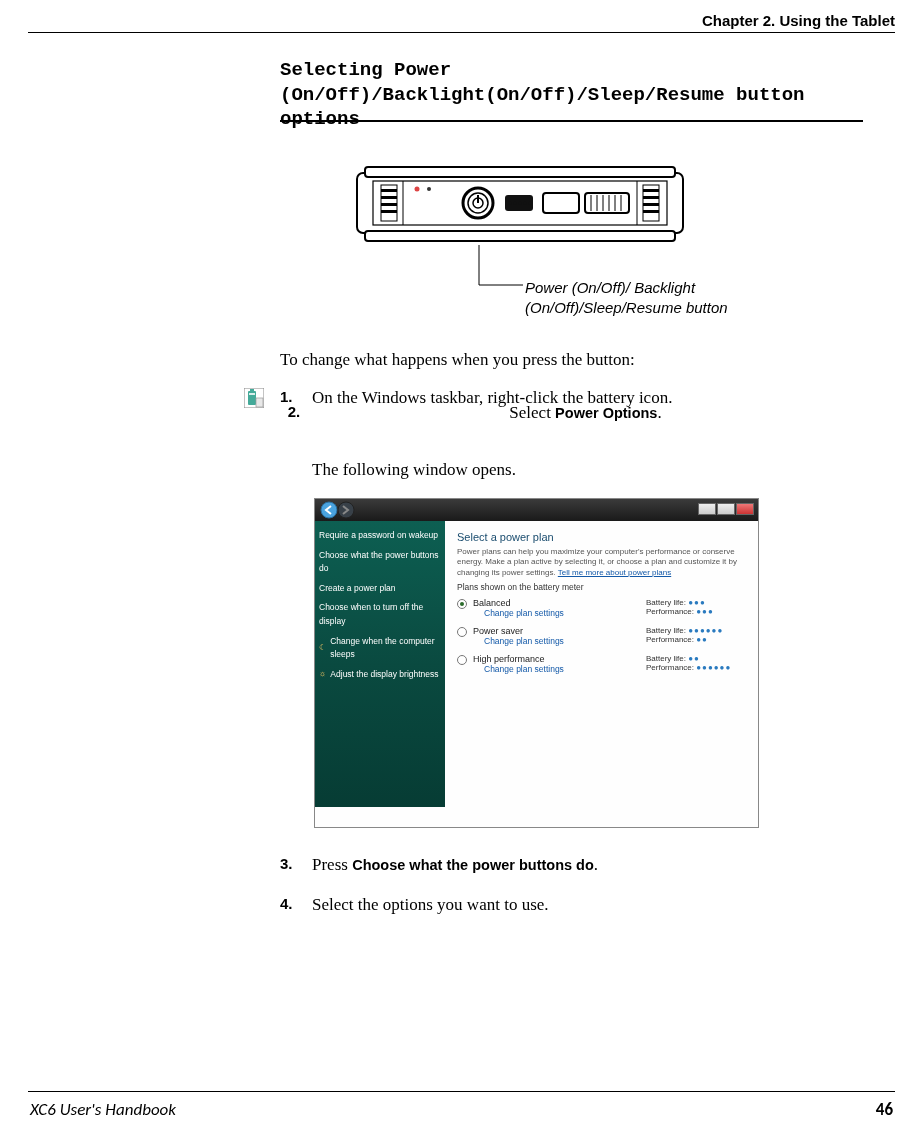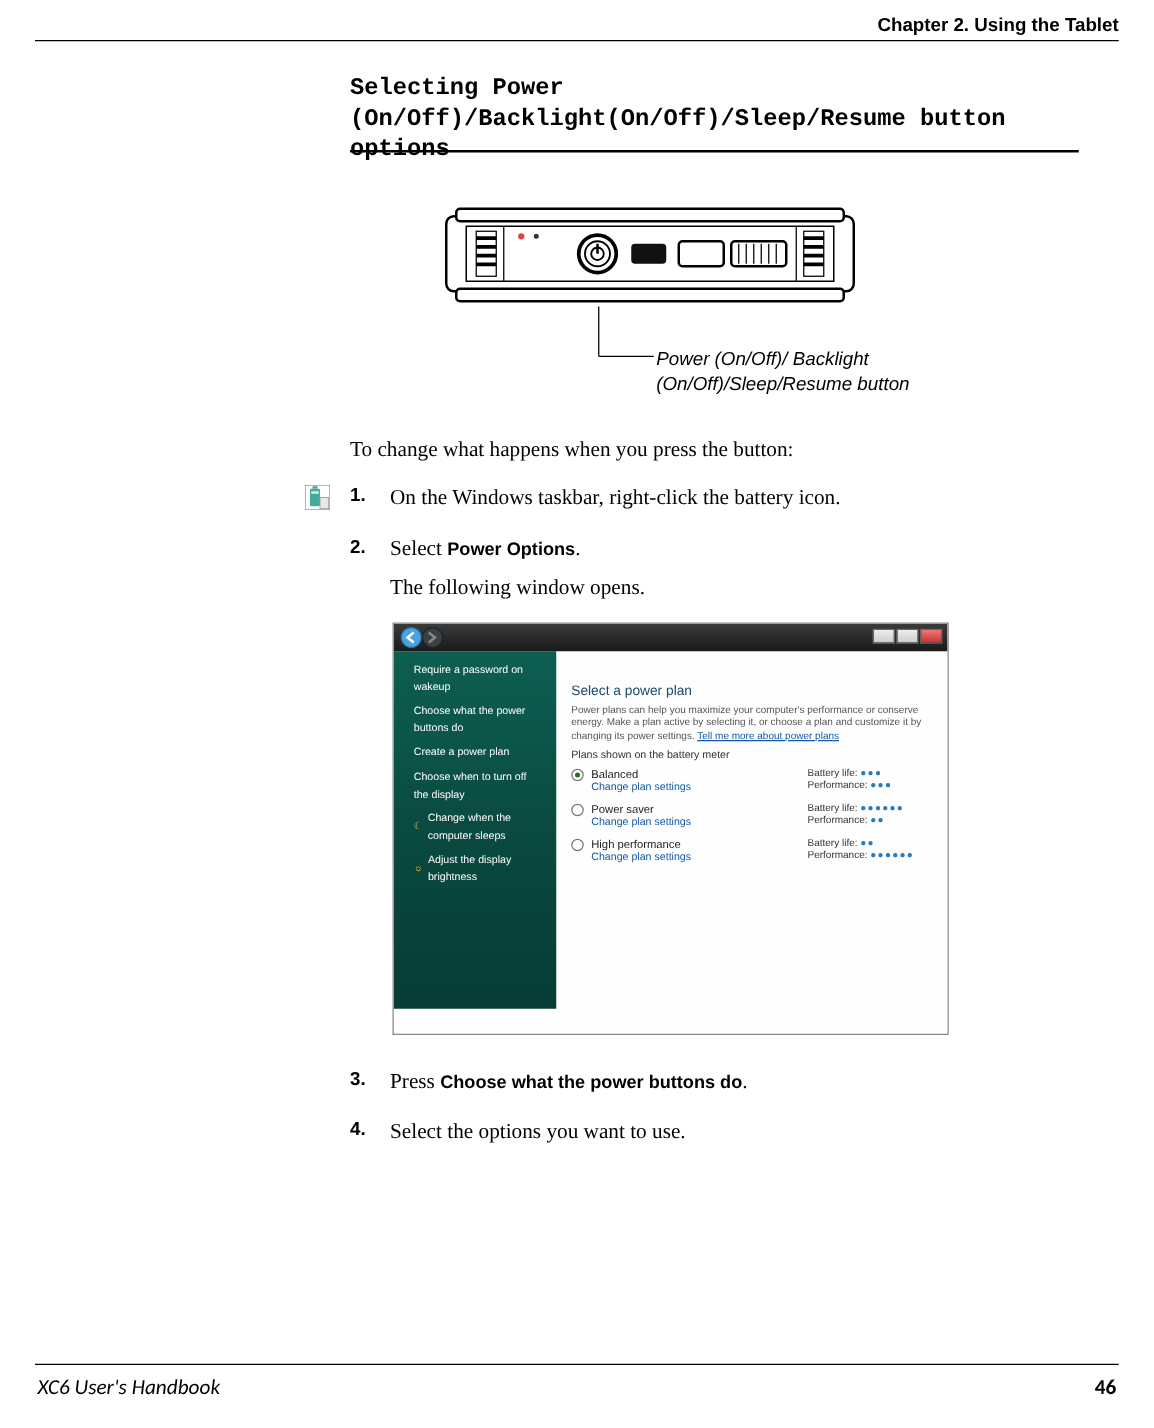--- a/index.html
+++ b/index.html
@@ -90,21 +90,21 @@
       vertical-align: top;
     }
     .step-text {
       font-size: 17px;
       display: inline-block;
       width: calc(100% - 32px);
       vertical-align: top;
     }
     .step-text .ui { font-family: Arial, Helvetica, sans-serif; font-weight: bold; font-size: 14.5px; }
     .step1 { top: 388px; }
-    .step2 { top: 429px; }
+    .step2 { top: 403px; text-align: center; }
     .step2-follow {
       position: absolute;
       top: 460px;
       left: 312px;
       font-size: 17px;
     }
     .screenshot {
       position: absolute;
       top: 498px;
       left: 314px;
@@ -141,46 +141,46 @@
     .ss-address .searchbox {
       margin-left:auto; width:95px; height:14px; background:#fff; border:1px solid #aaa;
       display:flex; align-items:center; padding:0 3px; font-size:8px; color:#888;
     }
     .ss-address .refresh { margin-left:2px; margin-right:3px; color:#2a6; font-size:11px; }
     .ss-body { display:flex; height: calc(100% - 42px); }
     .ss-sidebar {
       width: 130px;
       background: linear-gradient(180deg, #0d5f52 0%, #0a4a40 50%, #063c34 100%);
       color: #fff;
-      padding: 8px 16px;
+      padding: 8px 4px;
       font-size: 8.5px;
       line-height: 1.6;
       display:flex;
       flex-direction:column;
     }
     .ss-sidebar .sb-item { margin-bottom: 6px; }
     .ss-sidebar .seealso { margin-top:auto; opacity:.85; }
     .ss-sidebar .seealso .sa-head { margin-bottom:4px; }
     .ss-sidebar .moonrow { display:flex; align-items:center; gap:4px;}
     .ss-sidebar .moonrow .moon { color:#fc6; font-size:8px;}
     .ss-main {
       flex: 1;
-      padding: 26px 12px;
+      padding: 10px 12px;
       color: #333;
     }
     .ss-main h4 { color:#1a4c6e; font-size:11px; font-weight:normal; margin-bottom:4px;}
     .ss-main .desc { font-size:8px; color:#555; line-height:1.3; margin-bottom:4px;}
     .ss-main .desc a { color:#1359a8; text-decoration:underline; }
     .ss-main .planhead { font-size: 8.5px; color:#333; margin: 4px 0 6px;}
     .plan-row { display:flex; align-items:flex-start; margin-bottom:8px; font-size:9px;}
     .plan-row .radio { width:10px; height:10px; border:1px solid #777; border-radius:50%; margin-right:6px; margin-top:1px; position:relative; background:#fff;}
     .plan-row .radio.sel::after{content:""; position:absolute; top:2px; left:2px; width:4px; height:4px; border-radius:50%; background:#2a6b2a;}
     .plan-row .pl-left { flex:1; }
     .plan-row .pl-name { color:#222; }
-    .plan-row .pl-link { color:#1359a8; font-size:8.5px; margin-left:0;}
+    .plan-row .pl-link { color:#1359a8; font-size:8.5px; margin-left:11px;}
     .plan-row .pl-right { font-size:8px; text-align:left; width:100px;}
     .plan-row .dots { letter-spacing:1px; color:#2a7abf; }
     .step3 { top: 855px; }
     .step4 { top: 895px; }
     .footer-rule {
       position: absolute;
       bottom: 50px;
       left: 28px;
       right: 28px;
       border-top: 1px solid #000;

